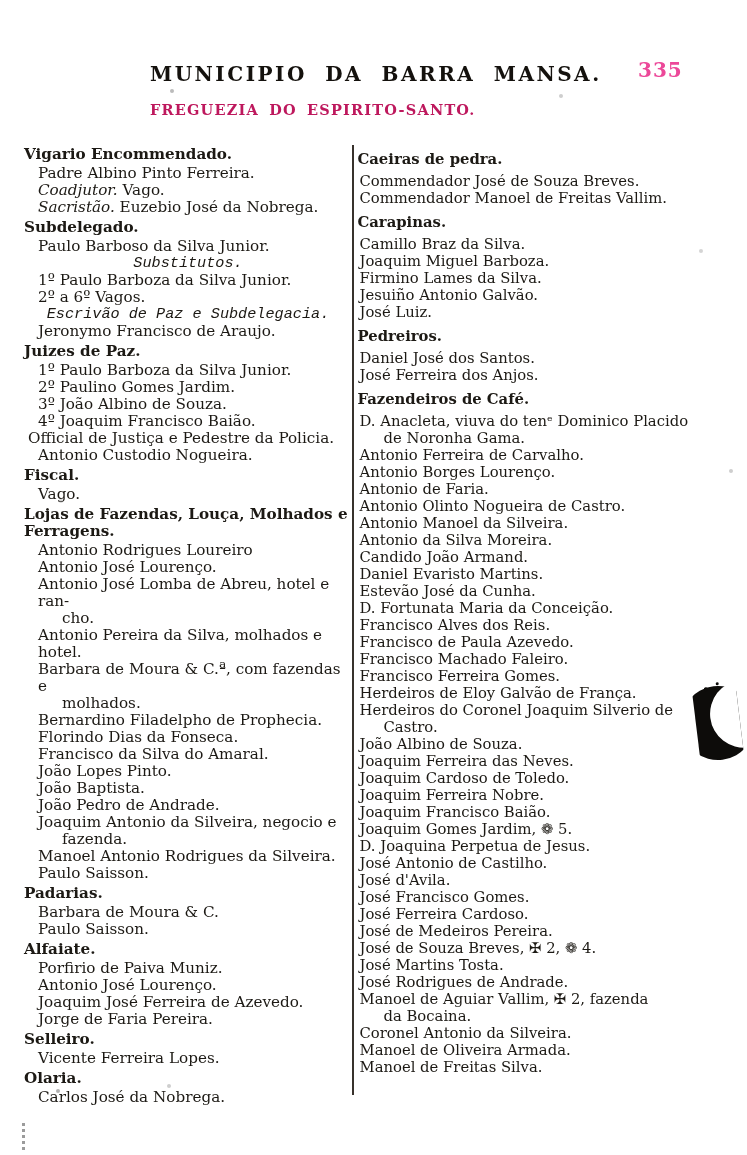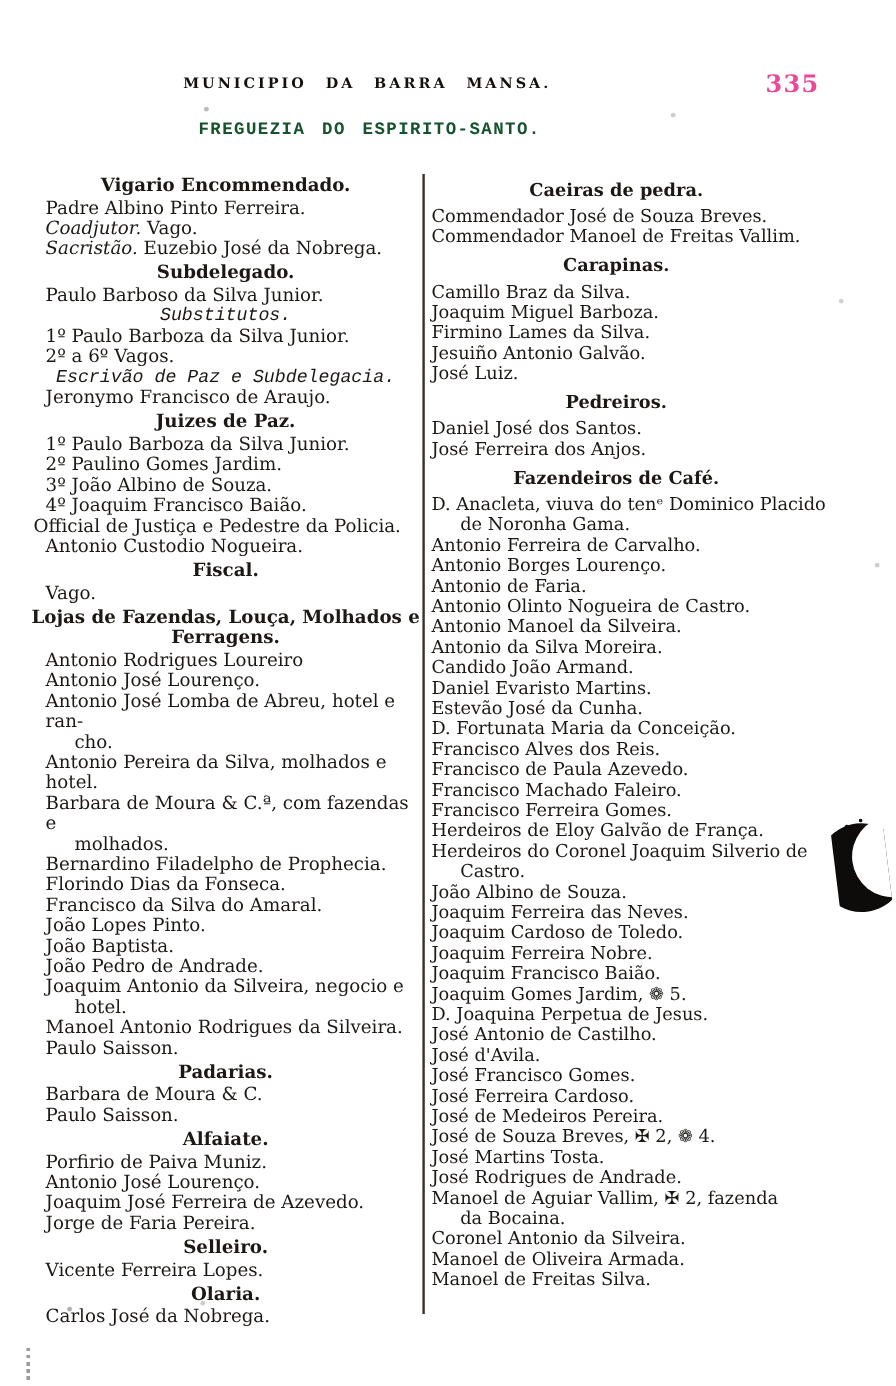--- a/index.html
+++ b/index.html
@@ -6,40 +6,40 @@
   body{
     width:747px;height:1155px;position:relative;overflow:hidden;
     background:#ffffff;color:#1c1914;
     font-family:"DejaVu Serif","Liberation Serif",serif;
   }
   .page{position:absolute;inset:0;}
   
   .running-header{position:absolute;top:62px;left:0;width:747px;height:30px;}
   .muni-title{
     position:absolute;left:150px;top:0;width:312px;text-align:center;
-    font-weight:700;font-size:12px;letter-spacing:2.5px;word-spacing:9px;
+    font-weight:700;font-size:20px;letter-spacing:2.5px;word-spacing:9px;
     white-space:nowrap;color:#14110d;
   }
   .pagenum{
     position:absolute;left:638px;top:-4px;font-weight:700;font-size:20px;
     letter-spacing:1px;color:#ec4899;
   }
   .subheader{
-    position:absolute;top:101px;left:150px;width:316px;text-align:center;
+    position:absolute;top:101px;left:150px;width:316px;
     font-weight:700;font-size:14.5px;letter-spacing:1.2px;word-spacing:4px;
-    white-space:nowrap;color:#14532d;font-family:Liberation Mono, monospace;
+    white-space:nowrap;color:#be185d;
   }
   
   .columns{position:absolute;top:143px;left:24px;display:flex;align-items:flex-start;}
   .col{display:block;}
   .col-left{width:328px;font-size:15.2px;line-height:17px;}
   .divider{width:1.5px;height:950px;background:#38322c;margin:2px 1px 0 0;}
   .col-right{width:352px;font-size:14.8px;line-height:17px;padding-left:3px;}
   .line{display:block;}
-  .heading{font-weight:700;text-align:center;}
+  .heading{font-weight:700;}
   .heading .line{white-space:nowrap;}
   .col-left .heading{margin:3px 0 2px;}
   .col-right .heading{margin:7px 40px 5px 0;}
   .subheading-italic{font-style:italic;text-align:center;font-family:Liberation Mono, monospace;}
   .col-left .entry{padding-left:14px;}
   .col-right .entry{padding-left:2px;}
   .entry .cont{padding-left:24px;}
   .entry-italic{padding-left:4px;}
   .ital{font-style:italic;}
   
@@ -163,21 +163,21 @@
           <span class="line">João Lopes Pinto.</span>
         </div>
         <div class="entry">
           <span class="line">João Baptista.</span>
         </div>
         <div class="entry">
           <span class="line">João Pedro de Andrade.</span>
         </div>
         <div class="entry">
           <span class="line">Joaquim Antonio da Silveira, negocio e</span>
-          <span class="line cont">hotel.</span>
+          <span class="line cont">fazenda.</span>
         </div>
         <div class="entry">
           <span class="line">Manoel Antonio Rodrigues da Silveira.</span>
         </div>
         <div class="entry">
           <span class="line">Paulo Saisson.</span>
         </div>
         <div class="heading">
           <span class="line">Padarias.</span>
         </div>

